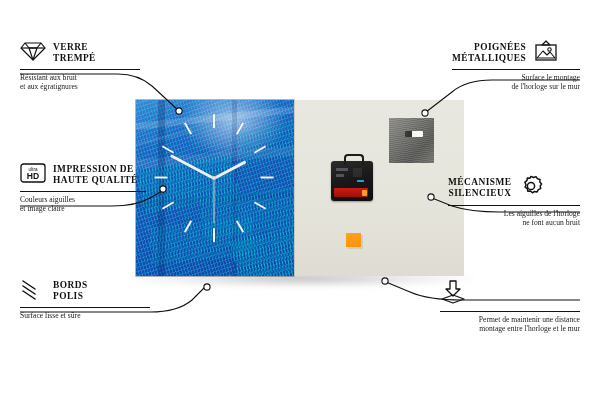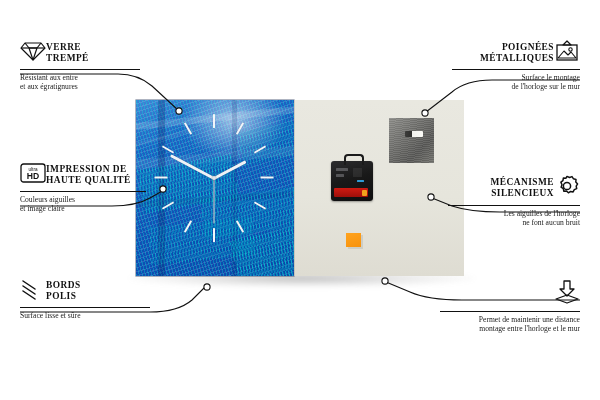--- a/index.html
+++ b/index.html
@@ -7,21 +7,21 @@
     width:600px;height:400px;
     background:#ffffff;
     font-family:"Liberation Serif", serif;
     overflow:hidden;
     position:relative;
   }
   #stage{position:absolute;inset:0;width:600px;height:400px;background:#fff;}
 
   
   .feature{position:absolute;}
-  .feat-head{display:flex;align-items:center;}
+  .feat-head{display:flex;align-items:center;gap:7px;}
   .feat-title{
     font-family:"Liberation Serif", serif;
     font-weight:700;
     font-size:9.4px;
     line-height:11.2px;
     letter-spacing:.45px;
     color:#111;
     white-space:pre-line;
   }
   .feat-rule{height:1px;background:#111;margin-top:3px;}
@@ -29,21 +29,21 @@
     font-family:"Liberation Serif", serif;
     font-size:7.6px;
     line-height:9.4px;
     color:#1b1b1b;
     margin-top:3px;
     white-space:pre-line;
   }
   .left .feat-head{justify-content:flex-start;}
   .left .feat-title{text-align:left;}
   .left .feat-sub{text-align:left;}
-  .right .feat-head{justify-content:flex-end;}
+  .right .feat-head{}
   .right .feat-title{text-align:right;}
   .right .feat-sub{text-align:right;}
 
   .icon{flex:0 0 auto;display:block;}
 
   
   #product{
     position:absolute;
     left:136px;top:100px;width:328px;height:180px;
   }
@@ -210,21 +210,21 @@
             <path d="M5,3 L9,8 L13,20"></path>
             <path d="M21,3 L17,8 L13,20"></path>
             <path d="M9,8 H17"></path>
           </g>
         </svg>
       </span>
       <span class="feat-title">VERRE
 TREMPÉ</span>
     </div>
     <div class="feat-rule"></div>
-    <div class="feat-sub">Résistant aux entre
+    <div class="feat-sub">Résistant aux bruit
 et aux égratignures</div>
   </div>
 
   <div class="feature left" style="left:20px;top:162px;width:126px;">
     <div class="feat-head">
       <span class="icon">
         <svg width="26" height="22" viewBox="0 0 26 22">
           <rect x="1" y="2" width="24" height="18" rx="2.5" fill="none" stroke="#111" stroke-width="1.3"></rect>
           <text x="13" y="9.4" font-family="Liberation Sans, sans-serif" font-size="4.6" fill="#111" text-anchor="middle">ultra</text>
           <text x="13" y="17.4" font-family="Liberation Sans, sans-serif" font-size="8.6" font-weight="bold" fill="#111" text-anchor="middle">HD</text>

